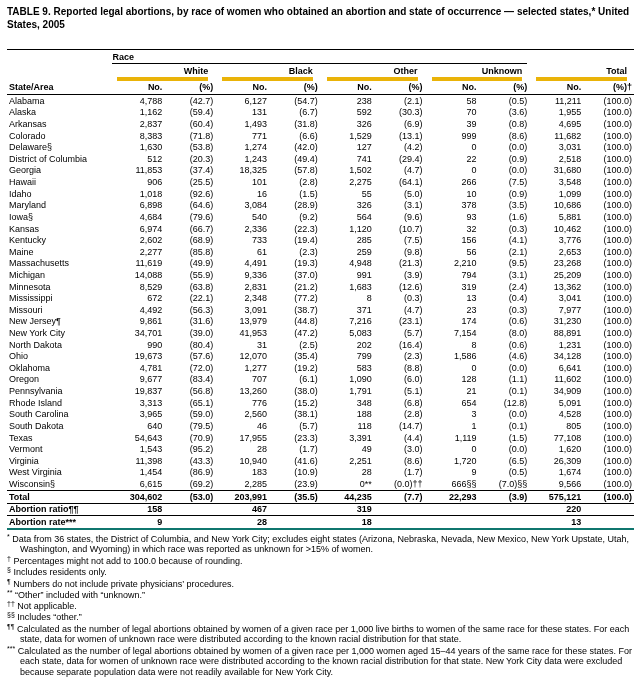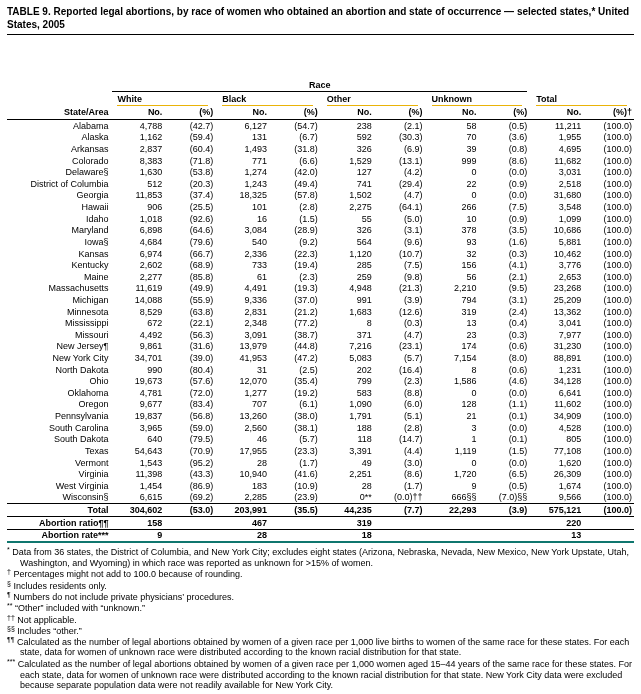--- a/index.html
+++ b/index.html
@@ -9,54 +9,53 @@
     background: #ffffff;
     color: #000000;
     font-family: "Liberation Sans", sans-serif;
   }
   .page { padding: 5px 7px 4px 7px; }
 
   .title {
     font-size: 10px;
     font-weight: bold;
     line-height: 1.3;
-    margin-bottom: 3px;
+    margin-bottom: 18px;
   }
 
   table {
     width: 100%;
     border-collapse: collapse;
     table-layout: fixed;
     border-top: 1px solid #000;
   }
   th, td {
     font-size: 9px;
     line-height: 1.18;
     padding: 0.5px 2px;
     white-space: nowrap;
     vertical-align: bottom;
   }
   thead th { font-weight: bold; }
 
   .race-span span {
     display: block;
-    text-align: center;
+    text-align: left;
     border-bottom: 1px solid #000;
     padding: 1px 0 1px;
-    margin-top: 43px;
   }
   th.grp { padding: 1px 7px 0 7px; }
   th.grp span {
     display: block;
-    text-align: left;
-    border-bottom: 1px solid #eab308;
+    text-align: right;
+    border-bottom: 4px solid #eab308;
     padding-bottom: 1px;
   }
   tr.cols th { border-bottom: 1px solid #000; padding-bottom: 2px; }
-  th.state-h, td.state { text-align: right; }
+  th.state-h, td.state { text-align: left; }
   .no, .pct { text-align: right; }
 
   tr.total-row td, tr.summary-row td {
     border-top: 1px solid #000;
     font-weight: bold;
   }
   tbody tr:last-child td { border-bottom: 2px solid #0f766e; }
 
   .footnotes { margin-top: 3px; }
   .fn {
@@ -465,20 +464,33 @@
           <td class="no">13,260</td>
           <td class="pct">(38.0)</td>
           <td class="no">1,791</td>
           <td class="pct">(5.1)</td>
           <td class="no">21</td>
           <td class="pct">(0.1)</td>
           <td class="no">34,909</td>
           <td class="pct">(100.0)</td>
         </tr>
         <tr>
+          <td class="state">Rhode Island</td>
+          <td class="no">3,313</td>
+          <td class="pct">(65.1)</td>
+          <td class="no">776</td>
+          <td class="pct">(15.2)</td>
+          <td class="no">348</td>
+          <td class="pct">(6.8)</td>
+          <td class="no">654</td>
+          <td class="pct">(12.8)</td>
+          <td class="no">5,091</td>
+          <td class="pct">(100.0)</td>
+        </tr>
+        <tr>
           <td class="state">South Carolina</td>
           <td class="no">3,965</td>
           <td class="pct">(59.0)</td>
           <td class="no">2,560</td>
           <td class="pct">(38.1)</td>
           <td class="no">188</td>
           <td class="pct">(2.8)</td>
           <td class="no">3</td>
           <td class="pct">(0.0)</td>
           <td class="no">4,528</td>

